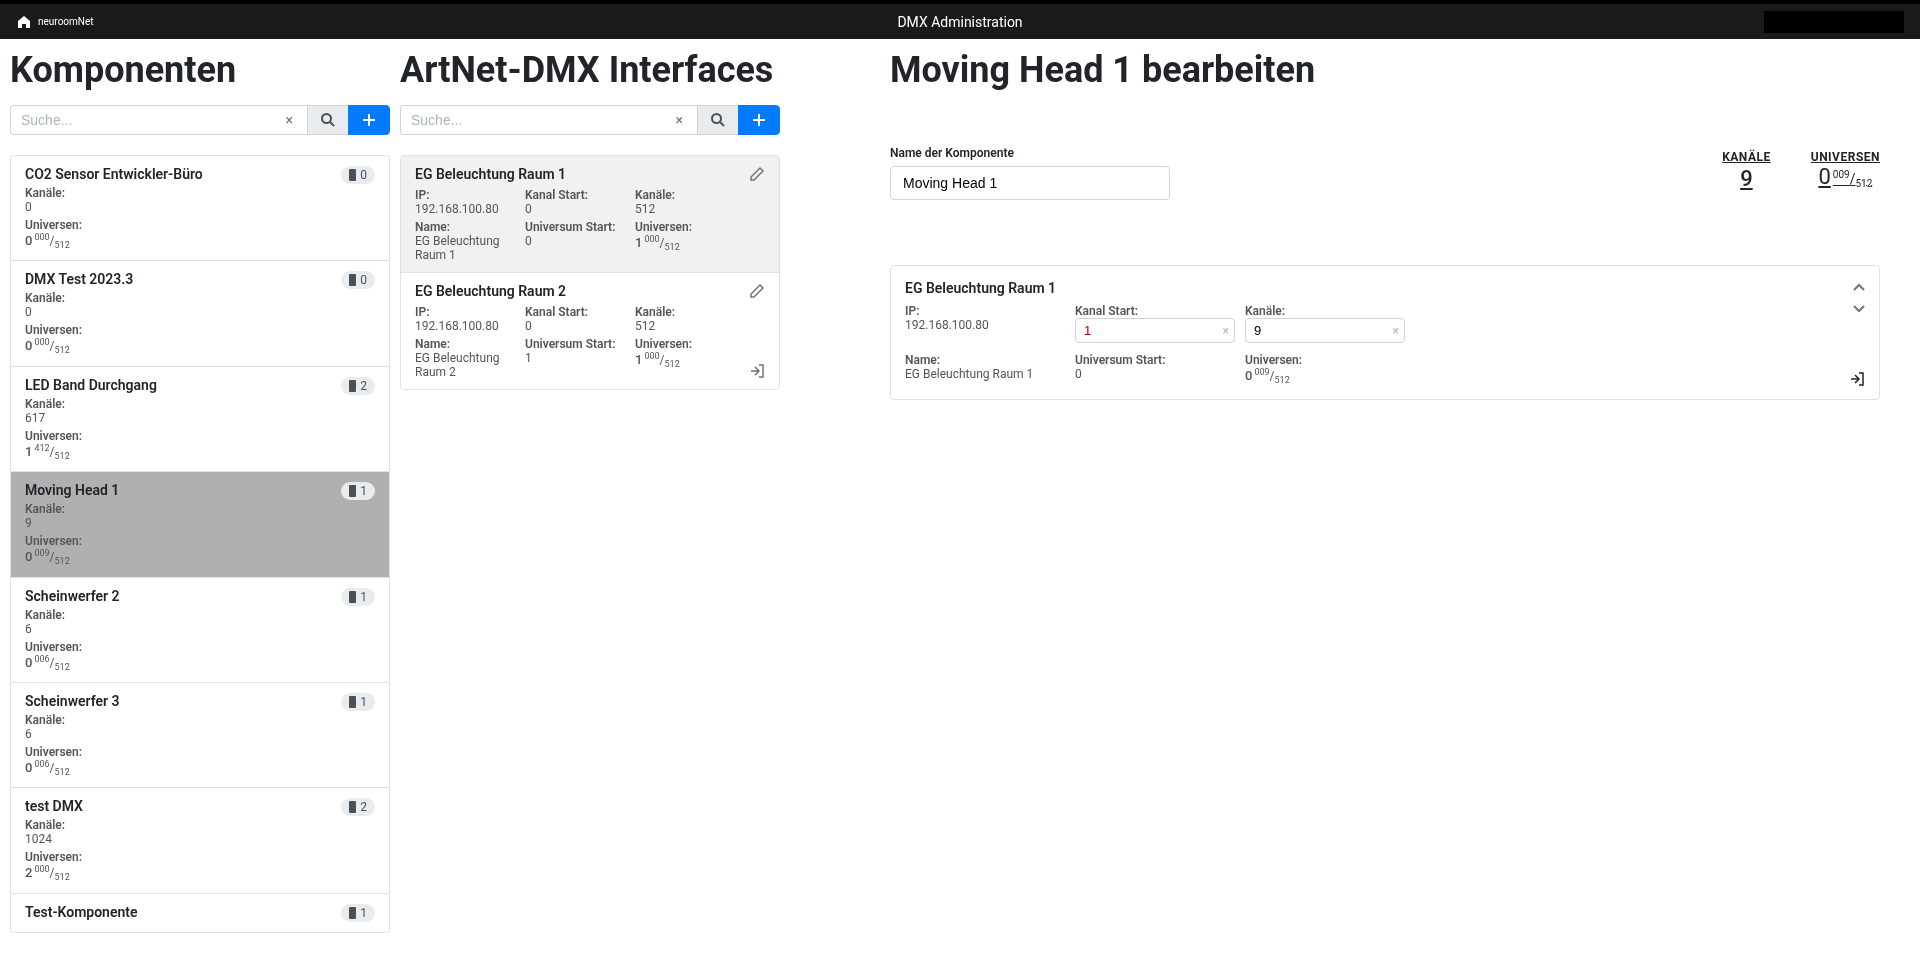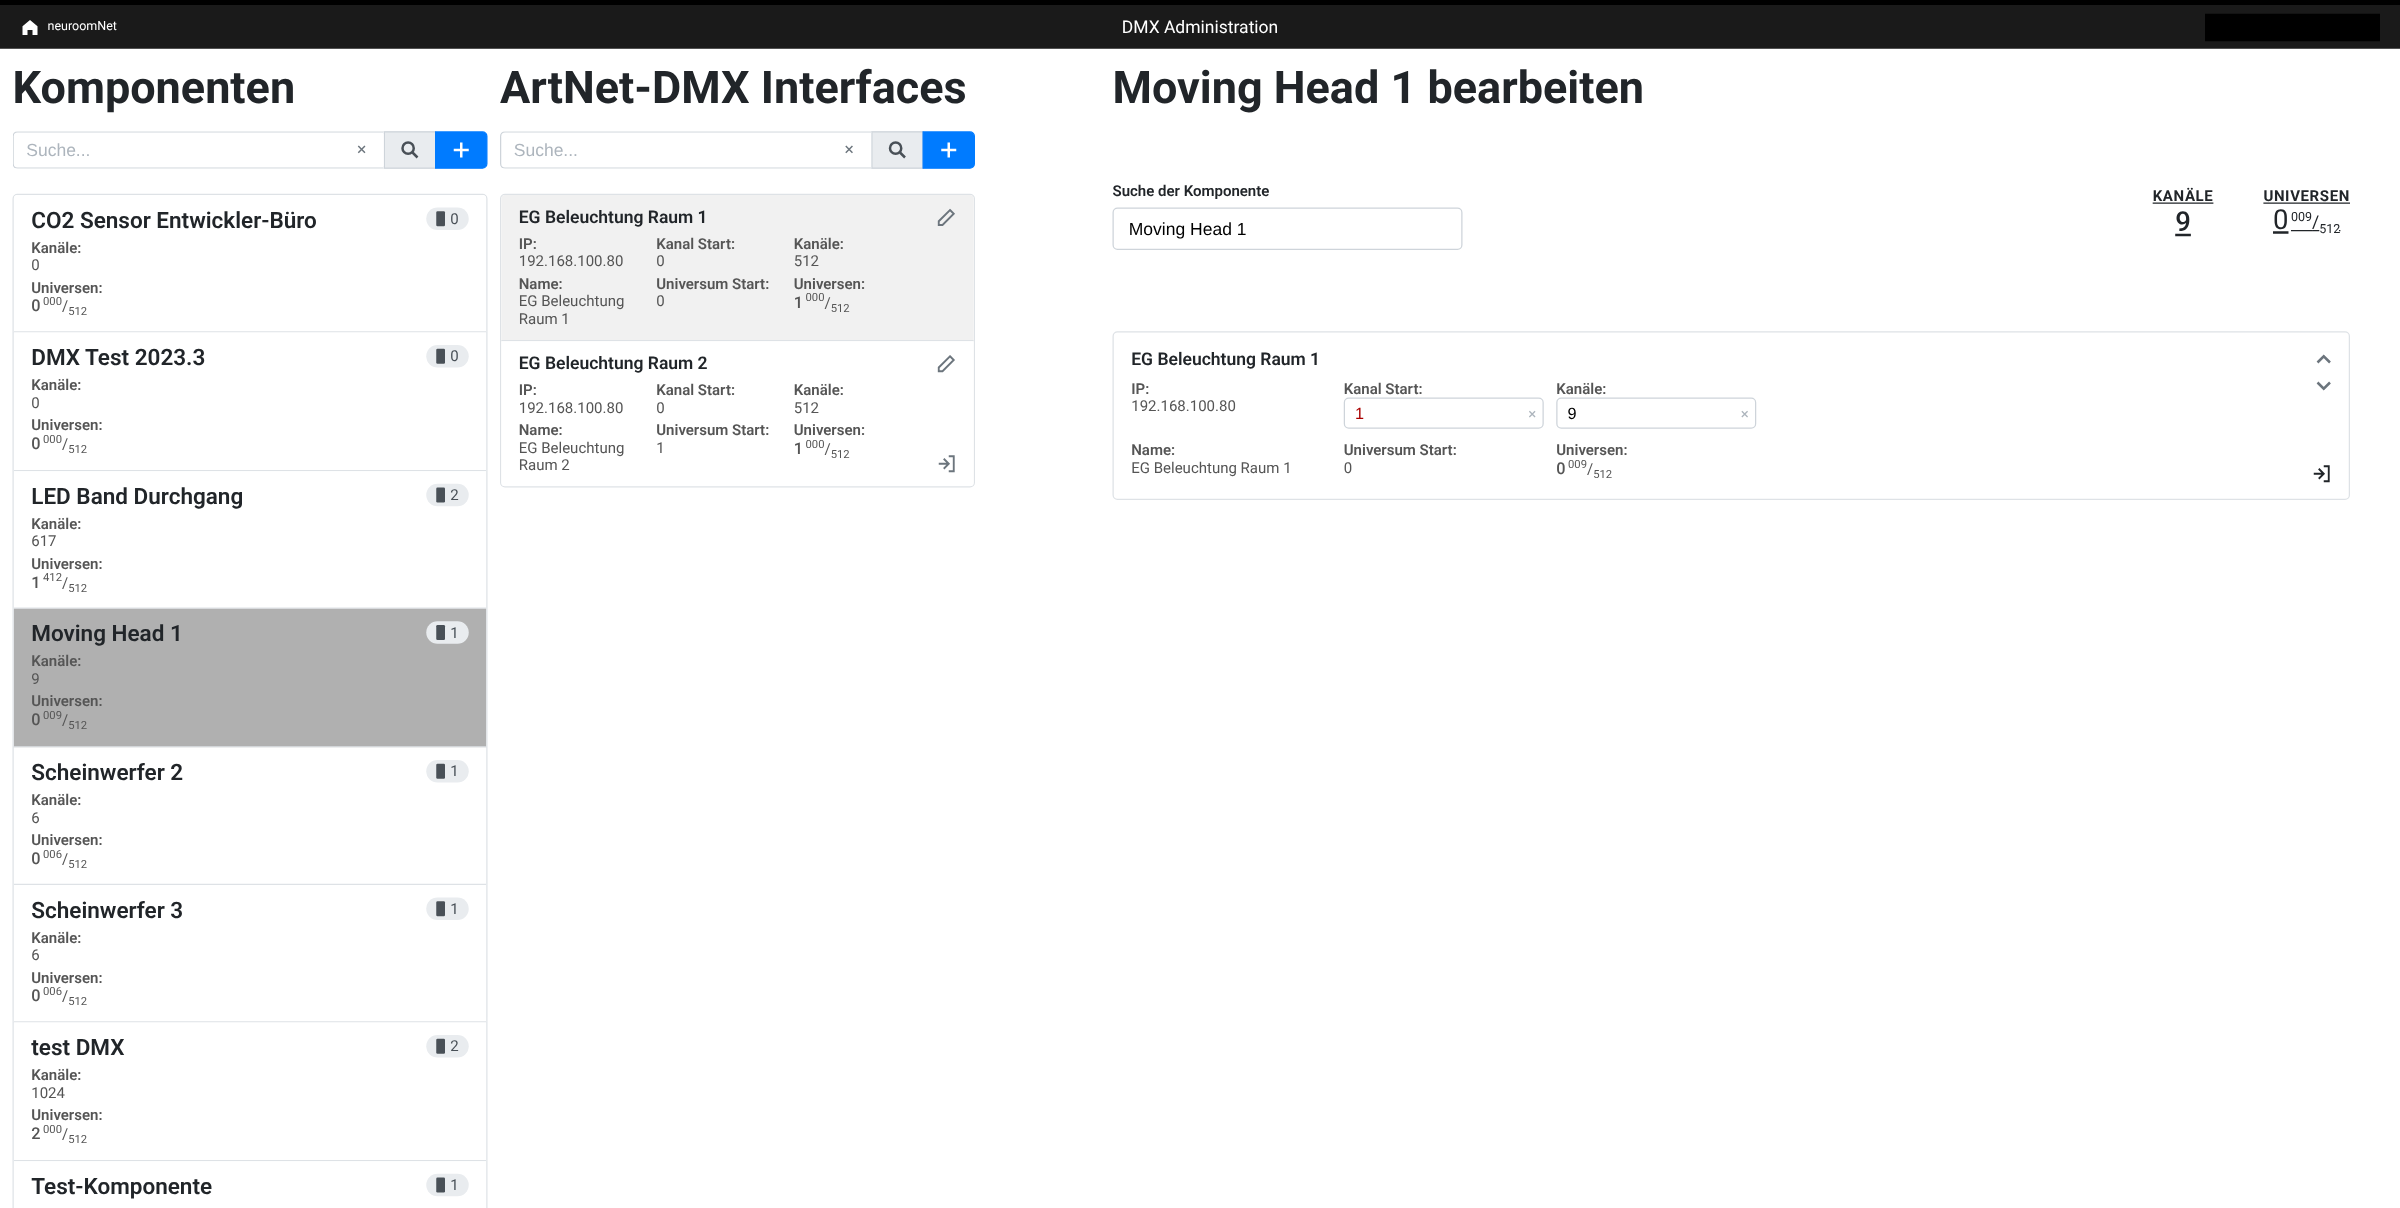--- a/index.html
+++ b/index.html
@@ -122,21 +122,21 @@
     }
     .card:last-child { border-bottom: none; }
     .card.selected {
       background: #b0b0b0;
     }
     .card.light-selected {
       background: #f1f1f1;
     }
     .card-title {
       font-weight: 600;
-      font-size: 18px;
+      font-size: 14px;
       margin-bottom: 2px;
     }
     .card-label {
       font-size: 12px;
       font-weight: 600;
       color: #555;
       margin-top: 4px;
     }
     .card-value {
       font-size: 12px;
@@ -567,21 +567,21 @@
               </div></div>
     </div>
         </div>
       </div>
   </div>
 
   <div class="col col3">
     <h1 class="section-title">Moving Head 1 bearbeiten</h1>
     <div class="editor-row1">
       <div class="field-group">
-        <label class="field-label">Suche der Komponente</label>
+        <label class="field-label">Name der Komponente</label>
         <input class="field-input" value="Moving Head 1" style="">
       </div>
       <div style="flex:1;display:flex;justify-content:flex-end;gap:40px;padding-top:4px;text-decoration:underline;">
         <div class="stat">
           <div class="stat-label">KANÄLE</div>
           <div class="stat-val">9</div>
         </div>
         <div class="stat">
           <div class="stat-label">UNIVERSEN</div>
           <div class="stat-frac">

